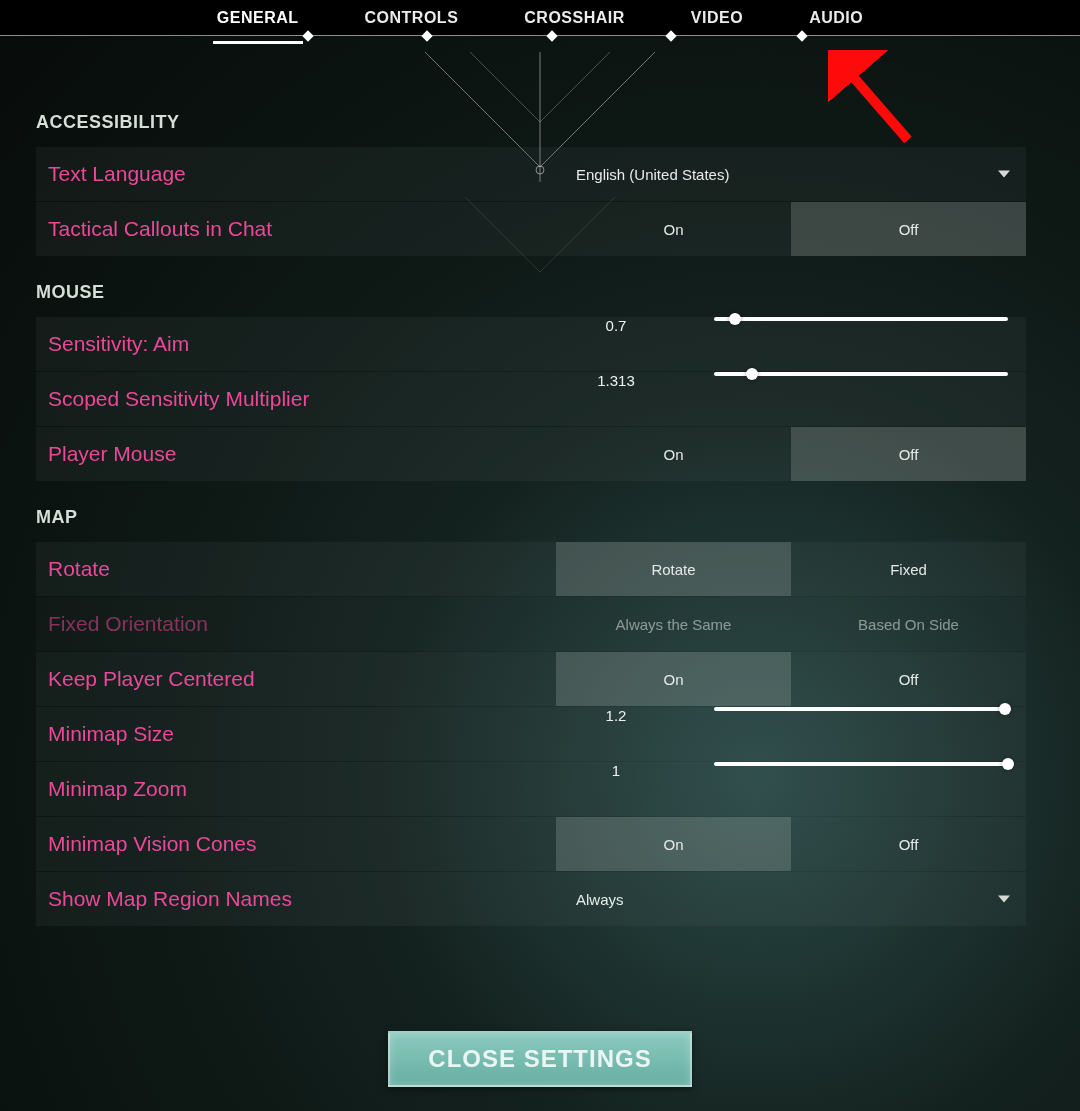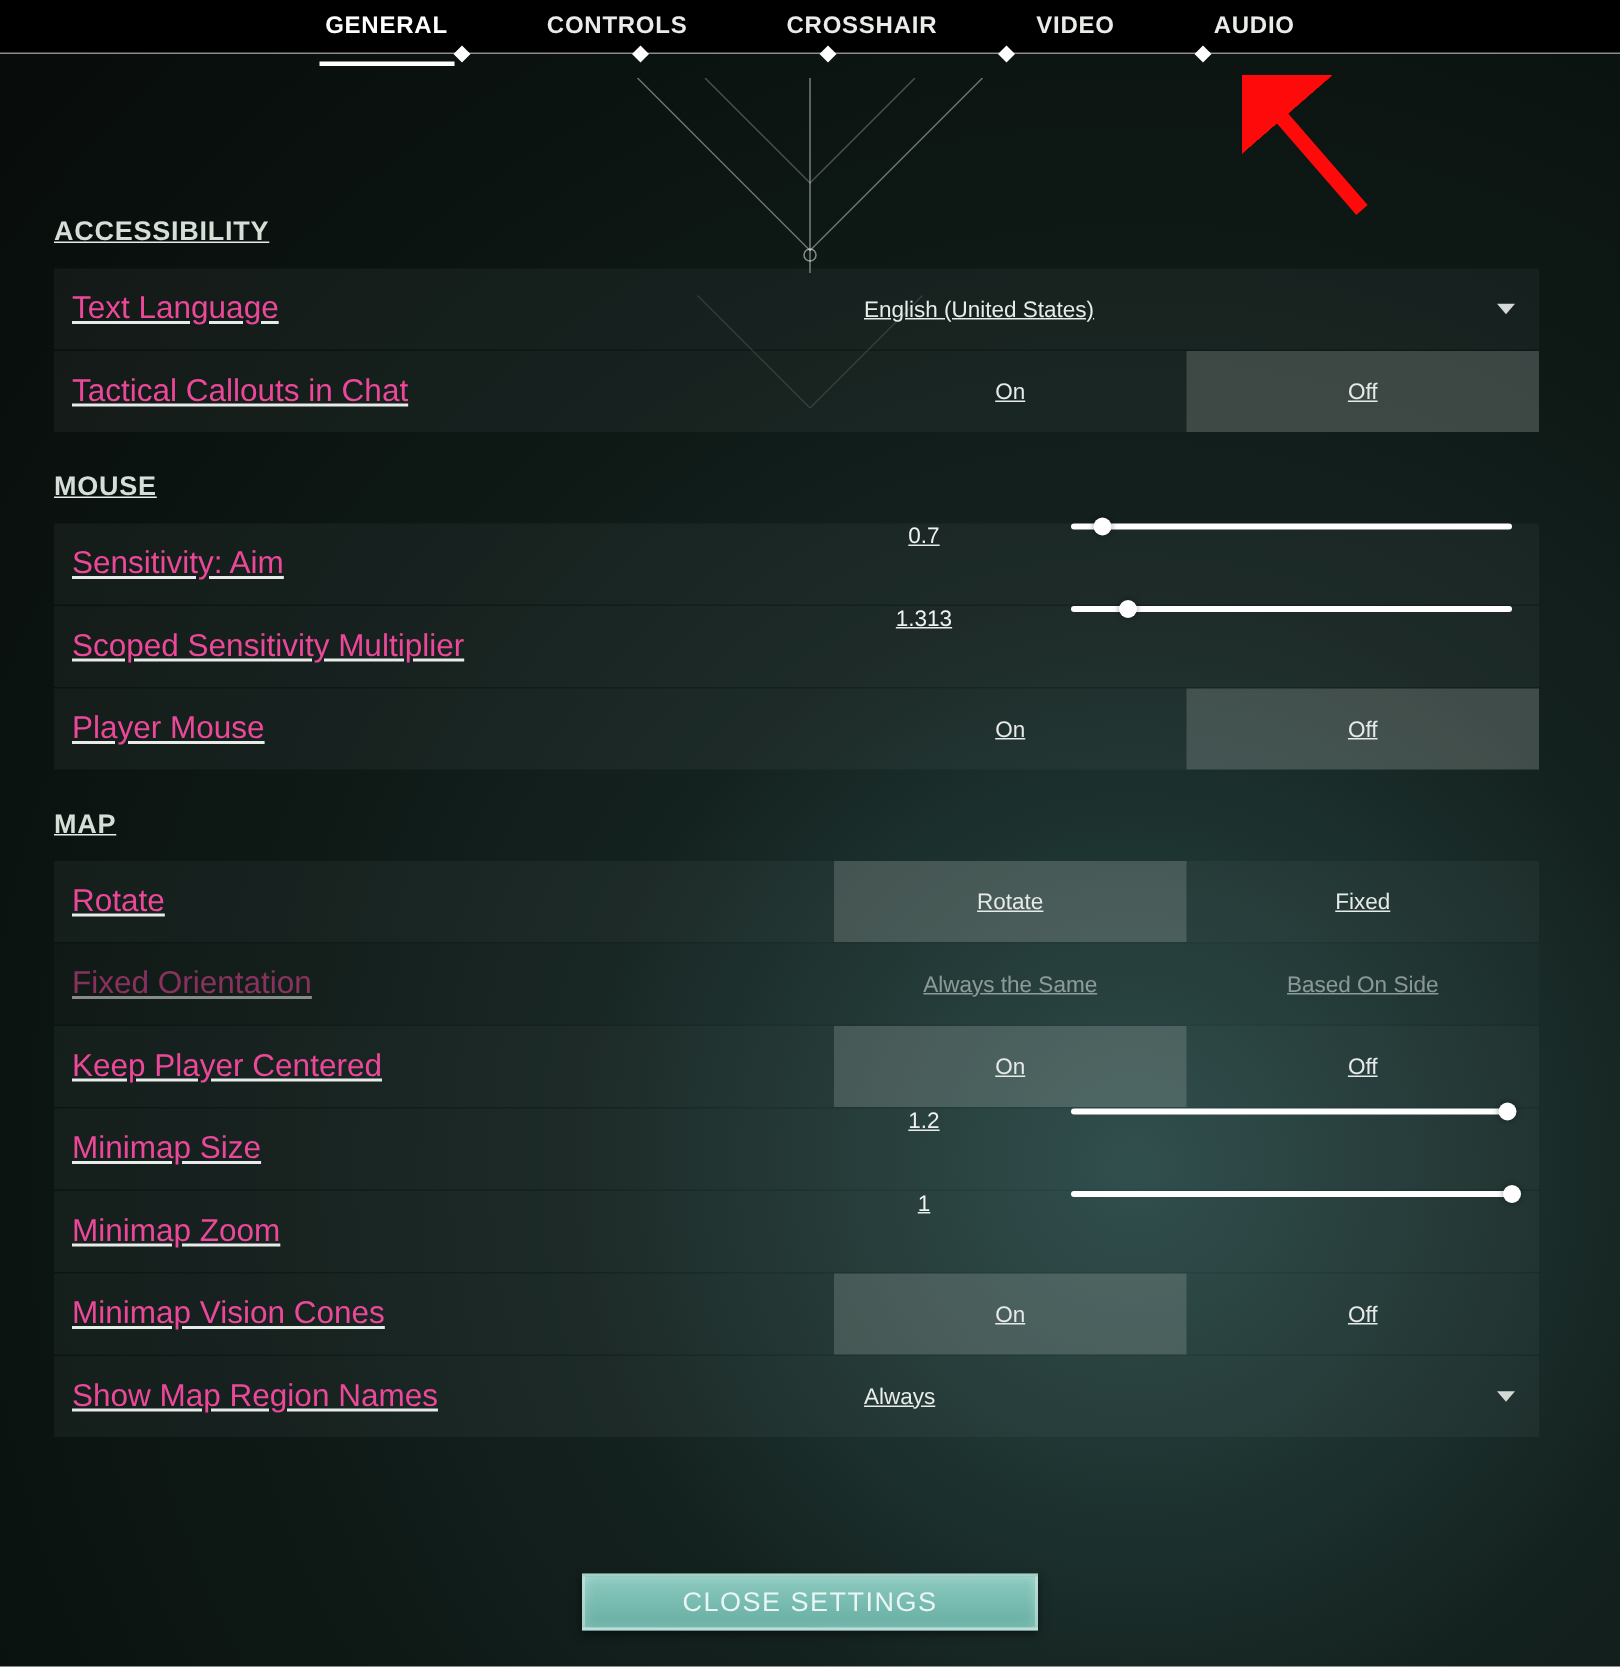--- a/index.html
+++ b/index.html
@@ -47,26 +47,25 @@
 
   
   .deco-lines { position: absolute; top: 52px; left: 0; right: 0; height: 220px; pointer-events: none; z-index: 0; }
 
   
   .arrow { position: absolute; z-index: 5; }
 
   
   .panel {
     position: absolute;
-    top: 144px;
+    top: 112px;
     left: 36px;
     width: 1002px;
     bottom: 112px;
     z-index: 2;
-    text-decoration: underline;
   }
   .scroll {
     height: 100%;
     overflow-y: auto;
     padding-right: 12px;
     scrollbar-width: thin;
     scrollbar-color: #bcbcbc rgba(0,0,0,.25);
   }
   .scroll::-webkit-scrollbar { width: 6px; }
   .scroll::-webkit-scrollbar-track { background: rgba(0,0,0,.25); }
@@ -172,29 +171,29 @@
     box-shadow: 0 0 4px rgba(0,0,0,.4);
   }
 
   
   .close-btn {
     position: absolute;
     left: 50%;
     bottom: 24px;
     transform: translateX(-50%);
     width: 304px;
-    height: 38px;
+    height: 56px;
     background: linear-gradient(180deg, #8bc9bf 0%, #67aea2 100%);
     border: 2px solid rgba(255,255,255,.4);
     box-shadow: 0 2px 6px rgba(0,0,0,.5), inset 0 0 8px rgba(255,255,255,.25);
     display: flex;
     align-items: center;
     justify-content: center;
-    font-size: 18px;
-    font-weight: 400;
+    font-size: 24px;
+    font-weight: 700;
     letter-spacing: 1px;
     color: #eaf6f3;
     cursor: pointer;
     z-index: 3;
   }
 </style>
 </head>
 <body>
 
 <div class="topnav">

